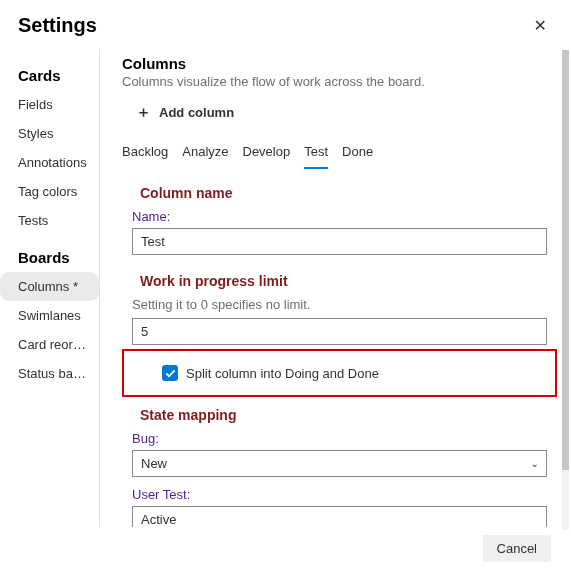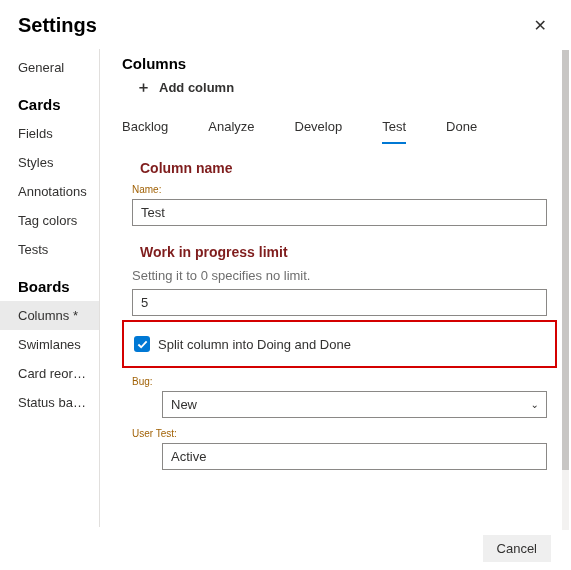--- a/index.html
+++ b/index.html
@@ -48,20 +48,21 @@
       padding: 7px 10px 7px 18px;
       font-size: 13px;
       cursor: pointer;
       white-space: nowrap;
       overflow: hidden;
       text-overflow: ellipsis;
       color: #323130;
     }
     .sidebar-item.selected {
       background: #eaeaea;
+      border-radius: 9px;
     }
     .sidebar-group {
       padding: 14px 10px 6px 18px;
       font-weight: 600;
       font-size: 15px;
       color: #000;
     }
     .main {
       flex: 1;
       padding: 4px 24px 0 22px;
@@ -86,70 +87,71 @@
       gap: 8px;
       font-weight: 600;
       font-size: 13px;
       cursor: pointer;
       padding: 4px 6px 4px 14px;
       margin-bottom: 8px;
     }
     .add-plus { font-size: 15px; font-weight: 600; }
     .tabs {
       display: flex;
-      gap: 40px;
+      gap: 14px;
       margin: 6px 0 16px 0;
       font-size: 13px;
     }
     .tab {
       cursor: pointer;
       padding: 4px 0 8px 0;
       color: #323130;
     }
     .tab.active {
       border-bottom: 2px solid #0078d4;
     }
     .sub-section-title {
       font-weight: 600;
       font-size: 14px;
       margin: 10px 0 8px 8px;
       color: #7f1d1d;
     }
     .field-label {
-      font-size: 10px;
+      font-size: 13px;
       margin: 6px 0 4px 0;
       display: block;
-      color: #a16207;
+      color: #4c1d95;
     }
     input[type=text], select {
       width: 100%;
       padding: 5px 8px;
       font-family: inherit;
       font-size: 13px;
       border: 1px solid #8a8886;
       background: #fff;
       color: #323130;
     }
     select { appearance: none; padding-right: 24px; background-image: none; }
-    .select-wrap { position: relative; margin-left: 30px; }
+    .select-wrap { position: relative; }
     .select-chevron {
       position: absolute;
       right: 8px;
       top: 50%;
       transform: translateY(-55%);
       pointer-events: none;
       font-size: 10px;
       color: #323130;
     }
     .checkbox-row {
       display: flex;
       align-items: center;
       gap: 8px;
       padding: 8px 0;
       font-size: 13px;
+      margin-left: 28px;
     }
     .chk {
       width: 16px;
       height: 16px;
       background: #0078d4;
       border-radius: 3px;
       display: flex;
       align-items: center;
       justify-content: center;
       cursor: pointer;
@@ -195,39 +197,39 @@
 </head>
 <body>
 
 <div class="header">
   <h1>Settings</h1>
   <div class="close-btn">✕</div>
 </div>
 
 <div class="body">
   <div class="sidebar">
-    <div class="sidebar-item">General</div>
 
     <div class="sidebar-group">Cards</div>
     <div class="sidebar-item">Fields</div>
     <div class="sidebar-item">Styles</div>
     <div class="sidebar-item">Annotations</div>
     <div class="sidebar-item">Tag colors</div>
     <div class="sidebar-item">Tests</div>
 
     <div class="sidebar-group">Boards</div>
     <div class="sidebar-item selected">Columns *</div>
     <div class="sidebar-item">Swimlanes</div>
     <div class="sidebar-item">Card reordering</div>
     <div class="sidebar-item">Status badge</div>
   </div>
 
   <div class="main">
     <div class="main-scroll">
       <div class="section-title">Columns</div>
+      <div class="helper-text">Columns visualize the flow of work across the board.</div>
       <div class="add-col">
         <span class="add-plus">＋</span>
         <span>Add column</span>
       </div>
 
       <div class="tabs">
         <div class="tab">Backlog</div>
         <div class="tab">Analyze</div>
         <div class="tab">Develop</div>
         <div class="tab active">Test</div>
@@ -247,20 +249,21 @@
           <div class="checkbox-row">
             <div class="chk">
               <svg viewBox="0 0 12 12">
                   <path d="M1.5 6 L4.5 9 L10.5 2.5" stroke="#fff" stroke-width="2" fill="none"></path>
                 </svg>
             </div>
             <span>Split column into Doing and Done</span>
           </div>
         </div>
 
+        <div class="sub-section-title">State mapping</div>
 
         <label class="field-label">Bug:</label>
         <div class="select-wrap">
           <select>
             <option>New</option>
           </select>
           <span class="select-chevron">⌄</span>
         </div>
 
         <label class="field-label" style="margin-top:10px;">User Test:</label>

